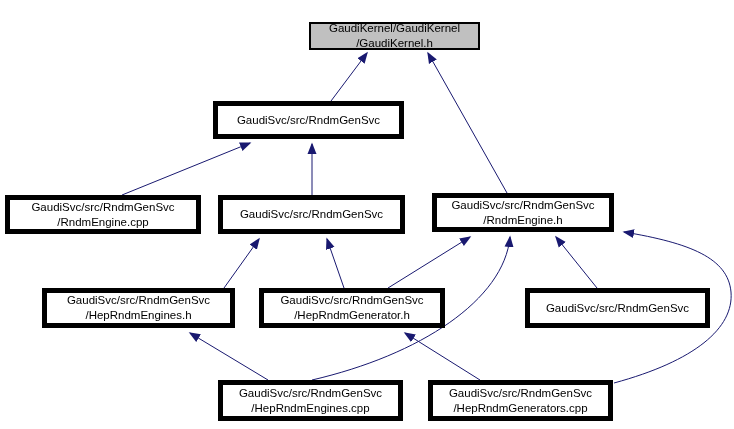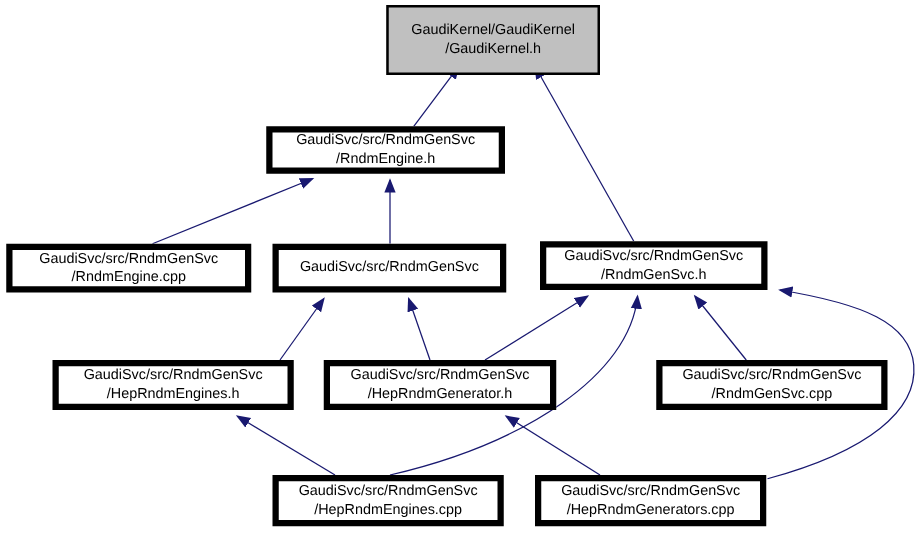--- a/index.html
+++ b/index.html
@@ -29,21 +29,21 @@
     flex-direction: column;
     justify-content: center;
     cursor: pointer;
     white-space: nowrap;
   }
   .node.highlight {
     background: #c0c0c0;
     border-width: 2px;
   }
   
-  #n-iserialize_h          { left:309px; top:4px;   width:171px; height:56px; }
+  #n-iserialize_h          { left:309px; top:22px;   width:171px; height:28px; }
   #n-rndmengine_h          { left:213px; top:101px; width:191px; height:38px; }
   #n-rndmengine_cpp        { left:5px;   top:195px; width:196px; height:39px; }
   #n-heprndmbaseengine_h   { left:218px; top:195px; width:187px; height:39px; }
   #n-rndmgensvc_h          { left:432px; top:193px; width:182px; height:39px; }
   #n-heprndmengine_h       { left:42px;  top:288px; width:193px; height:40px; }
   #n-heprndmgenerator_h    { left:259px; top:288px; width:186px; height:40px; }
   #n-rndmgensvc_cpp        { left:525px; top:288px; width:185px; height:40px; }
   #n-heprndmengines_cpp    { left:218px; top:380px; width:185px; height:41px; }
   #n-heprndmgenerators_cpp { left:428px; top:380px; width:185px; height:41px; }
 </style>
@@ -73,50 +73,48 @@
       <path d="M614,383 C695,361 734,328 731,292 C728,258 690,243 624,232" fill="none" stroke="#191970" stroke-width="1" marker-end="url(#arrowhead)"></path>
     </svg>
 
   <div class="node highlight" id="n-iserialize_h" style="background: rgb(192, 192, 192); border-color: rgb(0, 0, 0);">
     <span>GaudiKernel/GaudiKernel</span>
     <span>/GaudiKernel.h</span>
   </div>
 
   <div class="node" id="n-rndmengine_h" style="background: rgb(255, 255, 255); border-color: rgb(0, 0, 0);">
     <span>GaudiSvc/src/RndmGenSvc</span>
-    <span>/RndmEngine.h</span>
   </div>
 
   <div class="node" id="n-rndmengine_cpp" style="background: rgb(255, 255, 255); border-color: rgb(0, 0, 0);">
     <span>GaudiSvc/src/RndmGenSvc</span>
     <span>/RndmEngine.cpp</span>
   </div>
 
   <div class="node" id="n-heprndmbaseengine_h" style="background: rgb(255, 255, 255); border-color: rgb(0, 0, 0);">
     <span>GaudiSvc/src/RndmGenSvc</span>
   </div>
 
   <div class="node" id="n-rndmgensvc_h" style="background: rgb(255, 255, 255); border-color: rgb(0, 0, 0);">
     <span>GaudiSvc/src/RndmGenSvc</span>
-    <span>/RndmGenSvc.h</span>
+    <span>/RndmEngine.h</span>
   </div>
 
   <div class="node" id="n-heprndmengine_h" style="background: rgb(255, 255, 255); border-color: rgb(0, 0, 0);">
     <span>GaudiSvc/src/RndmGenSvc</span>
     <span>/HepRndmEngines.h</span>
   </div>
 
   <div class="node" id="n-heprndmgenerator_h" style="background: rgb(255, 255, 255); border-color: rgb(0, 0, 0);">
     <span>GaudiSvc/src/RndmGenSvc</span>
     <span>/HepRndmGenerator.h</span>
   </div>
 
   <div class="node" id="n-rndmgensvc_cpp" style="background: rgb(255, 255, 255); border-color: rgb(0, 0, 0);">
     <span>GaudiSvc/src/RndmGenSvc</span>
-    <span>/RndmGenSvc.cpp</span>
   </div>
 
   <div class="node" id="n-heprndmengines_cpp" style="background: rgb(255, 255, 255); border-color: rgb(0, 0, 0);">
     <span>GaudiSvc/src/RndmGenSvc</span>
     <span>/HepRndmEngines.cpp</span>
   </div>
 
   <div class="node" id="n-heprndmgenerators_cpp" style="background: rgb(255, 255, 255); border-color: rgb(0, 0, 0);">
     <span>GaudiSvc/src/RndmGenSvc</span>
     <span>/HepRndmGenerators.cpp</span>

